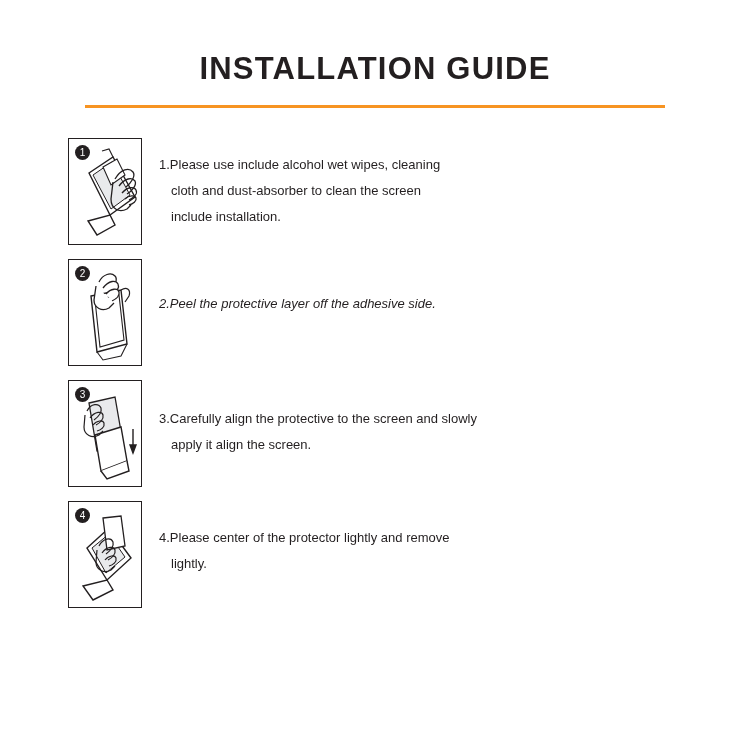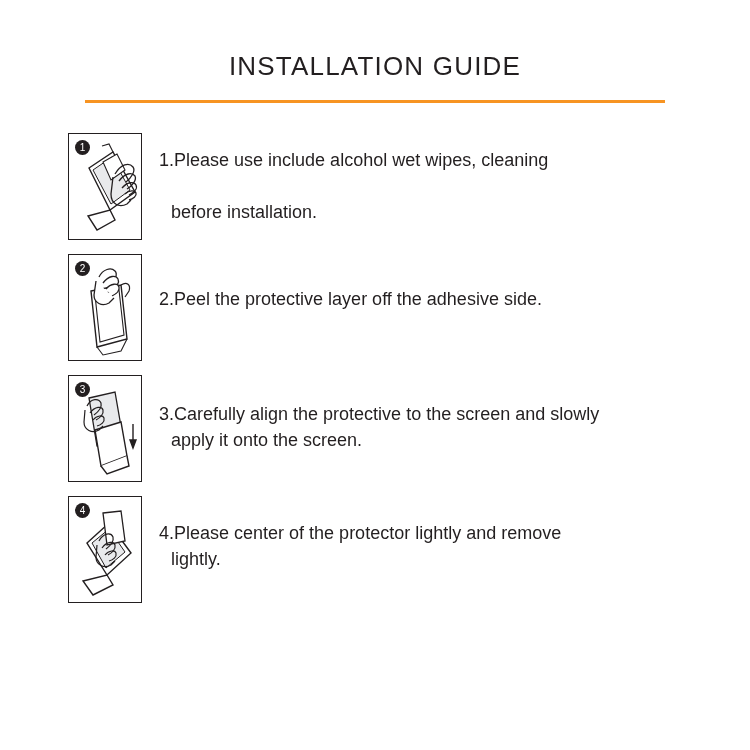--- a/index.html
+++ b/index.html
@@ -18,22 +18,22 @@
     position: relative;
     width: 750px;
     height: 750px;
     box-sizing: border-box;
   }
   .title-wrap {
     padding-top: 52px;
     text-align: center;
   }
   .title {
-    font-size: 26px;
-    font-weight: normal;
+    font-size: 31px;
+    font-weight: bold;
     letter-spacing: 1.2px;
     color: #231f20;
     line-height: 1.1;
     margin: 0;
   }
   .rule {
     width: 580px;
     height: 3px;
     background: #f79422;
     margin: 19px auto 0 auto;
@@ -76,29 +76,29 @@
   }
   .thumb svg {
     position: absolute;
     left: 0;
     top: 0;
   }
   .text {
     flex: 1 1 auto;
     padding-left: 17px;
     padding-right: 58px;
-    font-size: 18px;
+    font-size: 13px;
     line-height: 26px;
     color: #231f20;
   }
   .text .num {
     white-space: nowrap;
   }
   .step-1 .text { padding-top: 14px; }
-  .step-2 .text { padding-top: 32px; }
+  .step-2 .text { padding-top: 32px; font-style: italic; }
   .step-3 .text { padding-top: 26px; }
   .step-4 .text { padding-top: 24px; }
   .indent { padding-left: 12px; display: inline-block; }
 </style>
 </head>
 <body>
 
 <div class="page">
 
   <div class="title-wrap">
@@ -123,22 +123,22 @@
             <path d="M46 40 C52 30, 60 28, 64 33 C67 37, 62 44, 57 48"></path>
             <path d="M50 47 C56 39, 63 38, 66 42 C68 46, 63 52, 58 55"></path>
             <path d="M53 54 C58 48, 65 47, 67 51 C69 55, 64 59, 60 61"></path>
             <path d="M56 60 C60 56, 66 56, 67 59 C68 62, 64 65, 60 66"></path>
             <path d="M44 43 L42 60 C42 70, 50 74, 58 70 L62 66"></path>
           </g>
         </svg>
       </div>
       <div class="text">
         <span class="num">1.</span><span>Please use include alcohol wet wipes, cleaning</span><br>
-        <br>
-        <span class="indent">before installation.</span>
+        <span class="indent">cloth and dust-absorber to clean the screen</span><br>
+        <span class="indent">include installation.</span>
       </div>
     </li>
 
     <li class="step step-2">
       <div class="thumb">
         <div class="badge">2</div>
         <svg width="74" height="107" viewBox="0 0 74 107">
           <g fill="#ffffff" stroke="#231f20" stroke-width="1.4">
             <path d="M22 36 L52 30 L58 84 L28 92 Z"></path>
           </g>
@@ -180,21 +180,21 @@
             <path d="M16 34 L15 46 C15 54, 23 58, 30 54 L34 50"></path>
           </g>
           <g stroke="#231f20" stroke-width="1.4" fill="#231f20">
             <line x1="64" y1="48" x2="64" y2="68"></line>
             <path d="M64 72 L61 64 L67 64 Z"></path>
           </g>
         </svg>
       </div>
       <div class="text">
         <span class="num">3.</span><span>Carefully align the protective to  the screen and slowly</span><br>
-        <span class="indent">apply it onto the screen.</span>
+        <span class="indent">apply it align the screen.</span>
       </div>
     </li>
 
     <li class="step step-4">
       <div class="thumb">
         <div class="badge">4</div>
         <svg width="74" height="107" viewBox="0 0 74 107">
           <g fill="#ffffff" stroke="#231f20" stroke-width="1.4">
             <path d="M18 46 L40 26 L62 56 L38 78 Z"></path>
             <path d="M38 78 L44 88 L24 98 L14 84 Z"></path>

